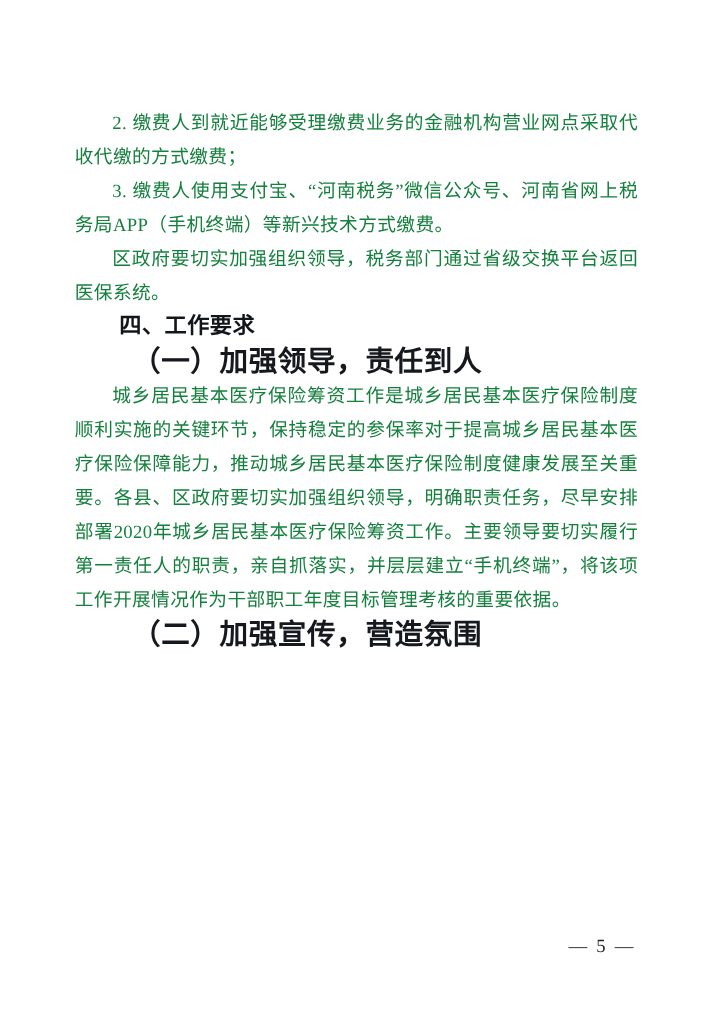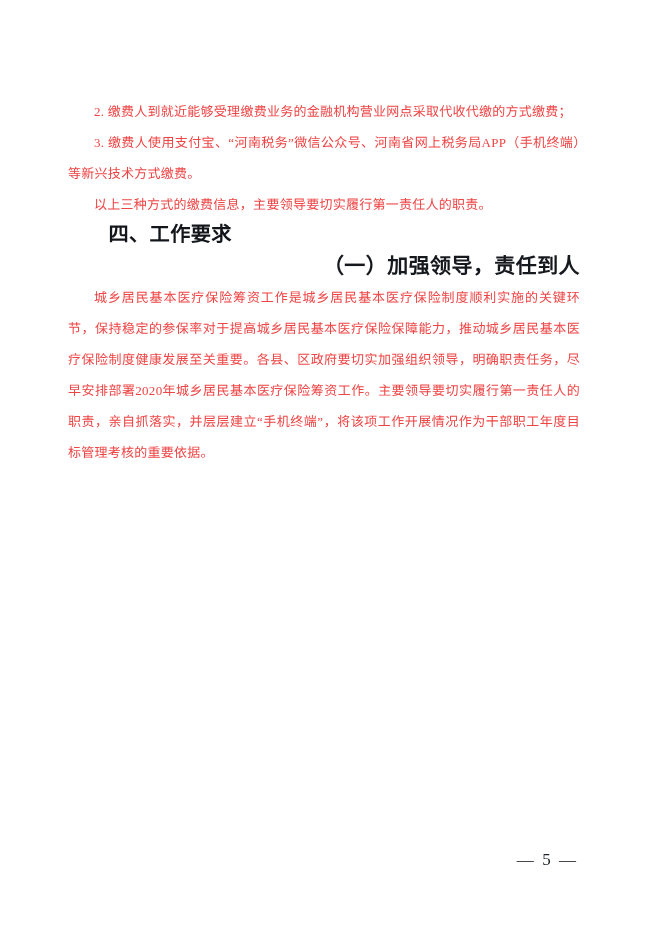--- a/index.html
+++ b/index.html
@@ -24,53 +24,52 @@
   .text-column {
     position: absolute;
     left: 68px;
     top: 96px;
     width: 512px;
   }
 
   
   .para {
     margin: 0;
-    font-size: 13px;
+    font-size: 17px;
     line-height: 31px;
     text-align: justify;
     text-justify: inter-ideograph;
     text-indent: 2em;
     letter-spacing: 0.02em;
     word-break: break-all;
-    color: #ef4444;
+    color: #15803d;
     font-family: Liberation Serif, serif;
   }
 
   
   .heading-major {
     margin: 0;
     font-size: 20.2px;
     line-height: 31px;
     font-weight: 700;
     text-indent: 2em;
     letter-spacing: 0.02em;
-    font-family: Liberation Mono, monospace;
+    font-family: Liberation Sans, sans-serif;
     color: #12151a;
   }
 
   
   .heading-sub {
     margin: 0;
-    font-size: 21px;
+    font-size: 26px;
     line-height: 31px;
     font-weight: 600;
     text-indent: 2em;
     letter-spacing: 0.02em;
     color: #15181d;
-    text-align: right;
   }
 
   
   .page-footer {
     position: absolute;
     left: 0;
     top: 848px;
     width: 578px;
     text-align: right;
     font-size: 17px;
@@ -84,27 +83,28 @@
 <body>
 
 <div class="page">
 
   <div class="text-column">
 
     <p class="para">2. 缴费人到就近能够受理缴费业务的金融机构营业网点采取代收代缴的方式缴费；</p>
 
     <p class="para">3. 缴费人使用支付宝、“河南税务”微信公众号、河南省网上税务局APP（手机终端）等新兴技术方式缴费。</p>
 
-    <p class="para">以上三种方式的缴费信息，主要领导要切实履行第一责任人的职责。</p>
+    <p class="para">区政府要切实加强组织领导，税务部门通过省级交换平台返回医保系统。</p>
 
     <p class="heading-major">四、工作要求</p>
 
 
     <p class="heading-sub">（一）加强领导，责任到人</p>
 
     <p class="para">城乡居民基本医疗保险筹资工作是城乡居民基本医疗保险制度顺利实施的关键环节，保持稳定的参保率对于提高城乡居民基本医疗保险保障能力，推动城乡居民基本医疗保险制度健康发展至关重要。各县、区政府要切实加强组织领导，明确职责任务，尽早安排部署2020年城乡居民基本医疗保险筹资工作。主要领导要切实履行第一责任人的职责，亲自抓落实，并层层建立“手机终端”，将该项工作开展情况作为干部职工年度目标管理考核的重要依据。</p>
 
+    <p class="heading-sub">（二）加强宣传，营造氛围</p>
 
   </div>
 
   <div class="page-footer">— 5 —</div>
 
 </div>
 
 </body></html>

